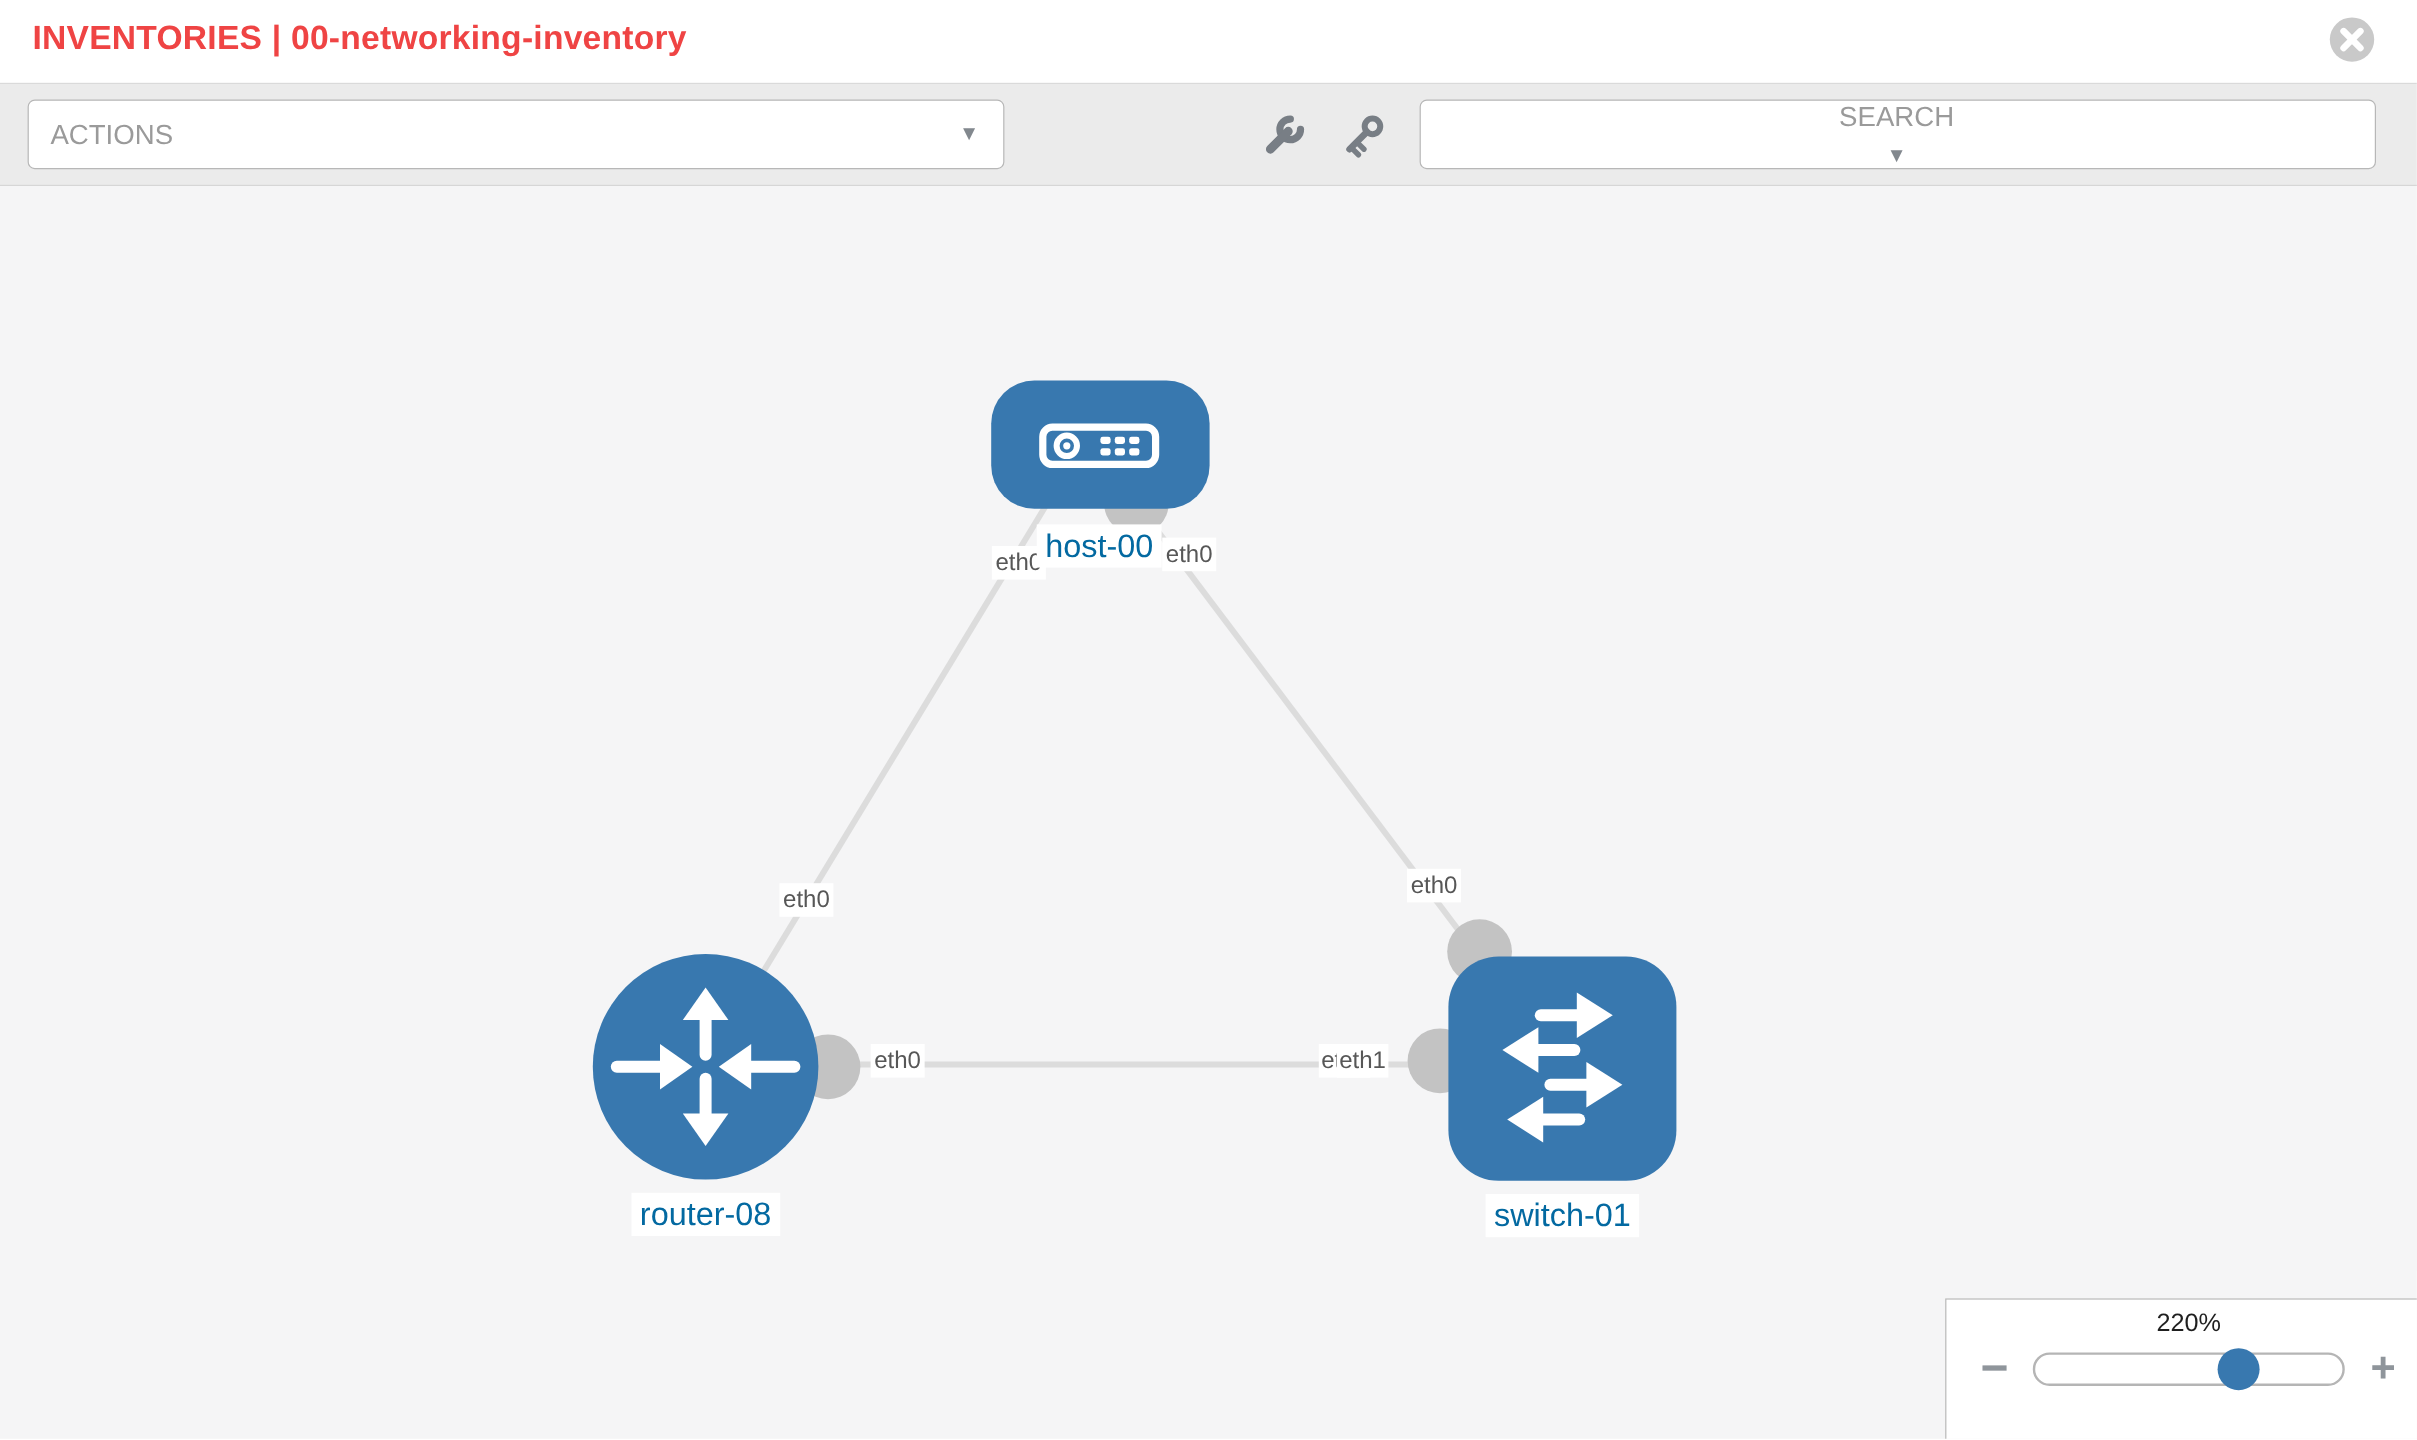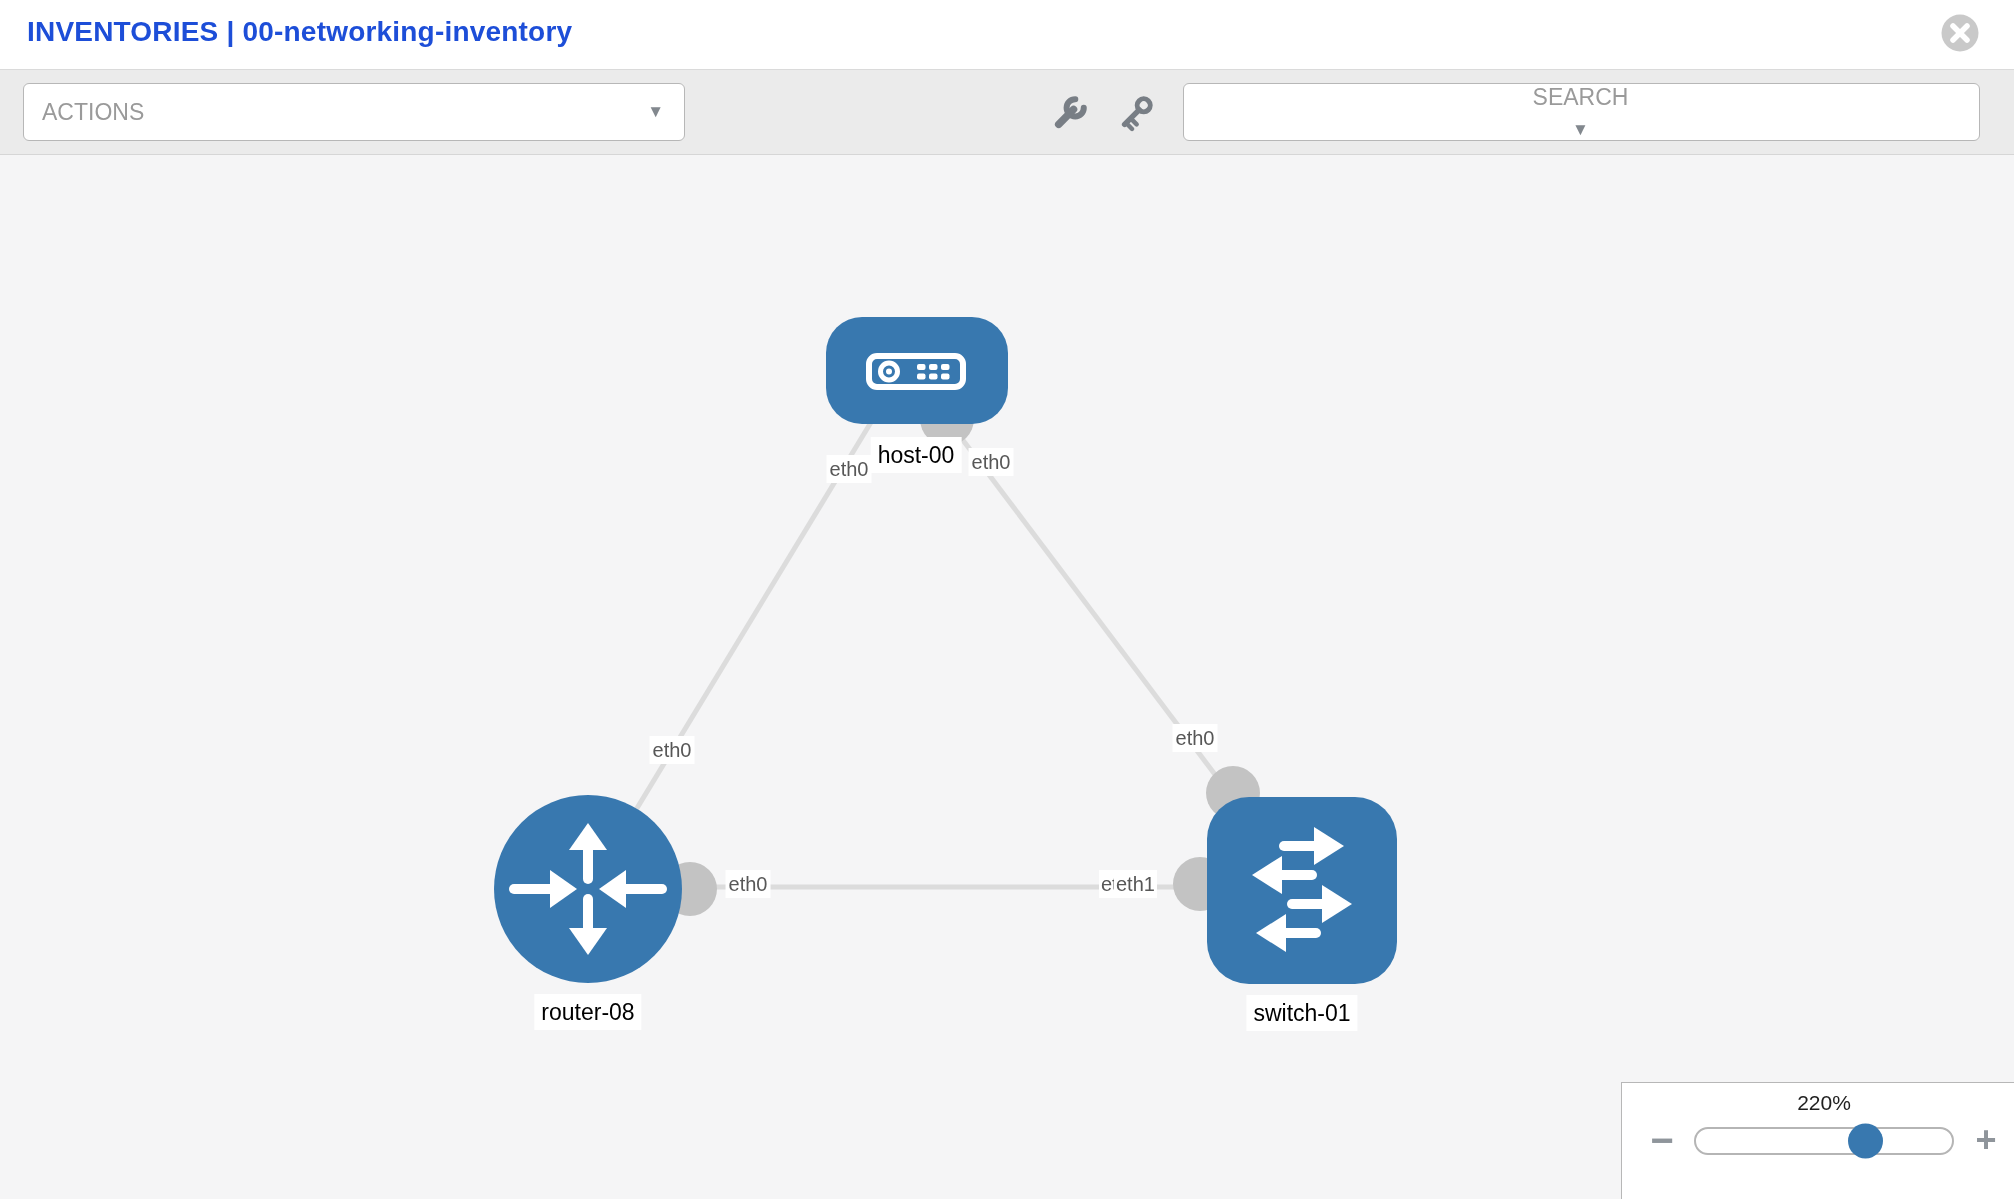--- a/index.html
+++ b/index.html
@@ -7,55 +7,55 @@
   body {
     width:2014px; height:1200px; overflow:hidden; background:#fff;
     font-family:"Liberation Sans","DejaVu Sans",sans-serif;
   }
   .app { position:relative; width:2014px; height:1200px; background:#fff; }
 
   
   .hdr { position:relative; height:70px; background:#fff; border-bottom:1px solid #dadada; }
   .page-title {
     position:absolute; left:27px; top:16px; margin:0;
-    font-size:28px; font-weight:700; color:#1d4ed8; letter-spacing:.2px;
+    font-size:28px; font-weight:700; color:#ef4444; letter-spacing:.2px;
   }
   .close-btn {
     position:absolute; right:34px; top:13px; width:40px; height:40px;
     padding:0; border:none; background:transparent; cursor:pointer; line-height:0;
   }
 
   
   .toolbar { position:relative; height:85px; background:#ebebeb; border-bottom:1px solid #d6d6d6; }
   .select {
     position:absolute; top:13px; height:58px; background:#fff;
     border:1px solid #b7b7b7; border-radius:6px;
     display:flex; align-items:center; justify-content:space-between;
     padding:0 20px 0 18px; color:#9a9a9a; font-size:23px; cursor:pointer;
     user-select:none;
   }
   .select .caret { color:#82888e; font-size:17px; }
-  .select.actions { left:23px;  width:662px; }
+  .select.actions { left:23px;  width:814px; }
   .select.search  { left:1183px; width:797px;flex-direction:column; }
   .tool-icon { position:absolute; top:22px; width:42px; height:42px; cursor:pointer; line-height:0; }
   .tool-icon.wrench { left:1049px; }
   .tool-icon.key    { left:1116px; }
 
   
   .canvas { position:relative; height:1044px; background:#f5f5f6; overflow:hidden;padding-left:13px; }
   .topo { position:absolute; left:0; top:0; display:block; }
 
   .iface {
     position:absolute; transform:translate(-50%,-50%);
     background:#fff; color:#575757; font-size:20px; line-height:26px;
     padding:1px 3px; white-space:nowrap;
   }
   .node-label {
     position:absolute; transform:translate(-50%,-50%);
-    background:#fff; color:#000000; font-size:23px; line-height:34px;
+    background:#fff; color:#0369a1; font-size:27px; line-height:34px;
     padding:1px 7px; white-space:nowrap;
   }
   .iface-overlap { position:absolute; transform:translate(-50%,-50%); width:70px; height:28px; }
   .iface-overlap span {
     position:absolute; top:0; background:#fff; color:#575757;
     font-size:20px; line-height:26px; padding:1px 2px; white-space:nowrap;
   }
   .iface-overlap .under { left:0; }
   .iface-overlap .over  { left:15px;text-align:center; }
 

